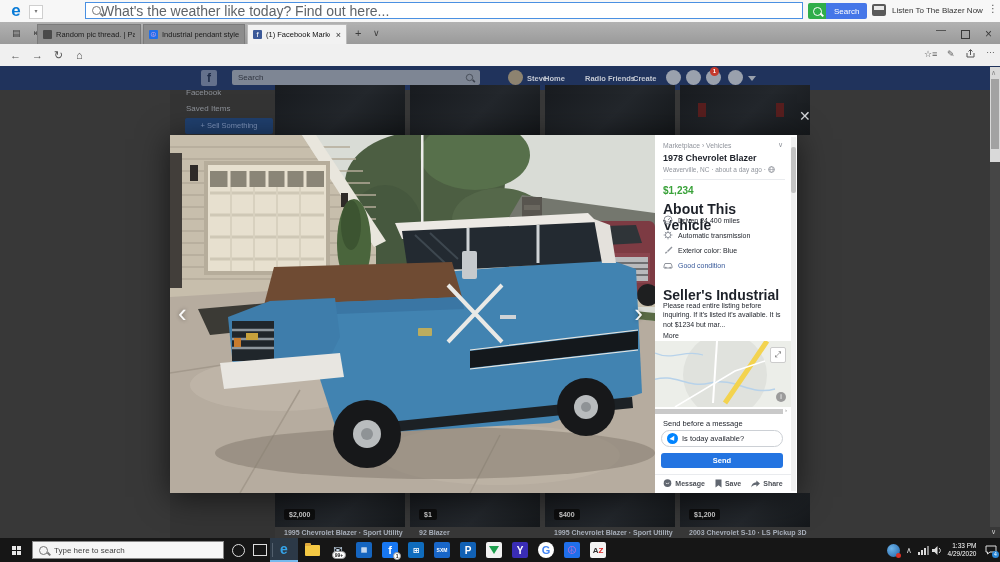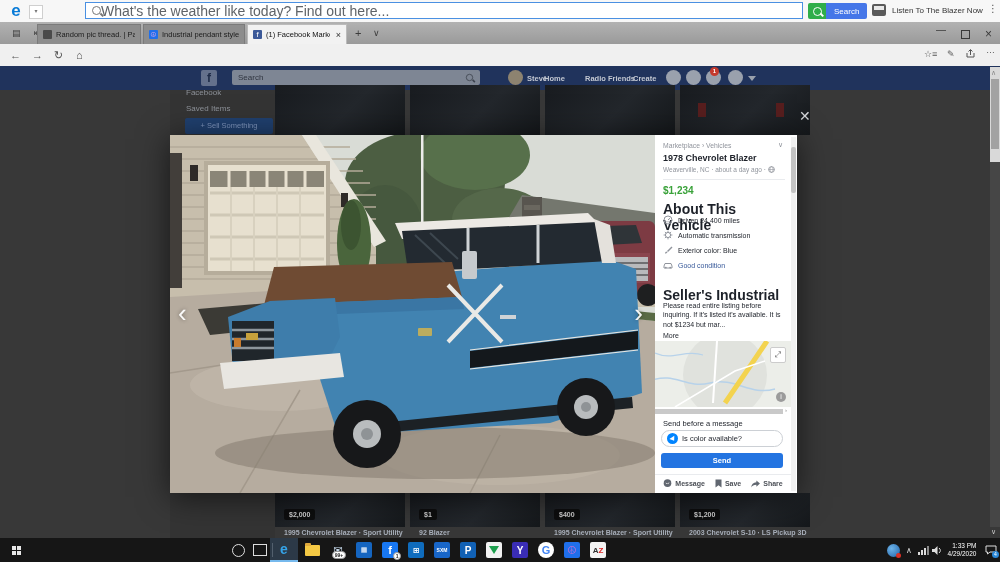--- a/index.html
+++ b/index.html
@@ -396,21 +396,21 @@
         </svg>
         <div class="map-btn">⤢</div>
         <div class="map-info">i</div>
       </div>
       <div class="abs hbar" style="top:274px;"></div>
       <div class="abs hbar-arrow" style="top:272px;left:130px;">›</div>
 
       <div class="p-abs" style="top:284px;font-size:7.5px;color:#1d2129;">Send before a message</div>
       <div class="abs msg-input" style="top:295px;">
         <span class="msgr-dot"></span>
-        <span class="msg-txt">Is color available?</span>
+        <span class="msg-txt">Is today available?</span>
       </div>
       <div class="abs send-btn" style="top:318px;">Send</div>
       <div class="p-abs p-div" style="top:339px;left:0;right:6px;"></div>
 
       <div class="abs act-row" style="top:344px;">
         <span class="act">
           <svg width="9" height="9" viewBox="0 0 10 10">
               <circle cx="5" cy="4.6" r="4.2" fill="#616770"></circle>
               <path d="M2.6 4.2l1.6 1.4 3.2-2.2-1.8 2.4-1.5-1.3z" fill="#fff"></path>
             </svg>
@@ -437,20 +437,24 @@
 
   <div class="abs taskbar"></div>
   <div class="tb-abs" style="left:4px;width:24px;">
     <span class="start-grid">
         <div></div>
         <div></div>
         <div></div>
         <div></div>
       </span>
   </div>
+  <div class="abs tb-search">
+    <span class="mag"></span>
+    <span class="tbs-txt">Type here to search</span>
+  </div>
   <div class="tb-abs" style="left:228px;width:20px;">
       <span class="cortana"></span>
     </div>
   <div class="tb-abs" style="left:250px;width:20px;">
       <span class="taskview"></span>
     </div>
   <div class="abs" style="left:272px;top:543px;width:1px;height:14px;background:#4a4a4a;"></div>
 
   <div class="tb-abs edge-hl">
       <span style="color:#35a3e8;font-size:14px;font-weight:bold;">e</span>

